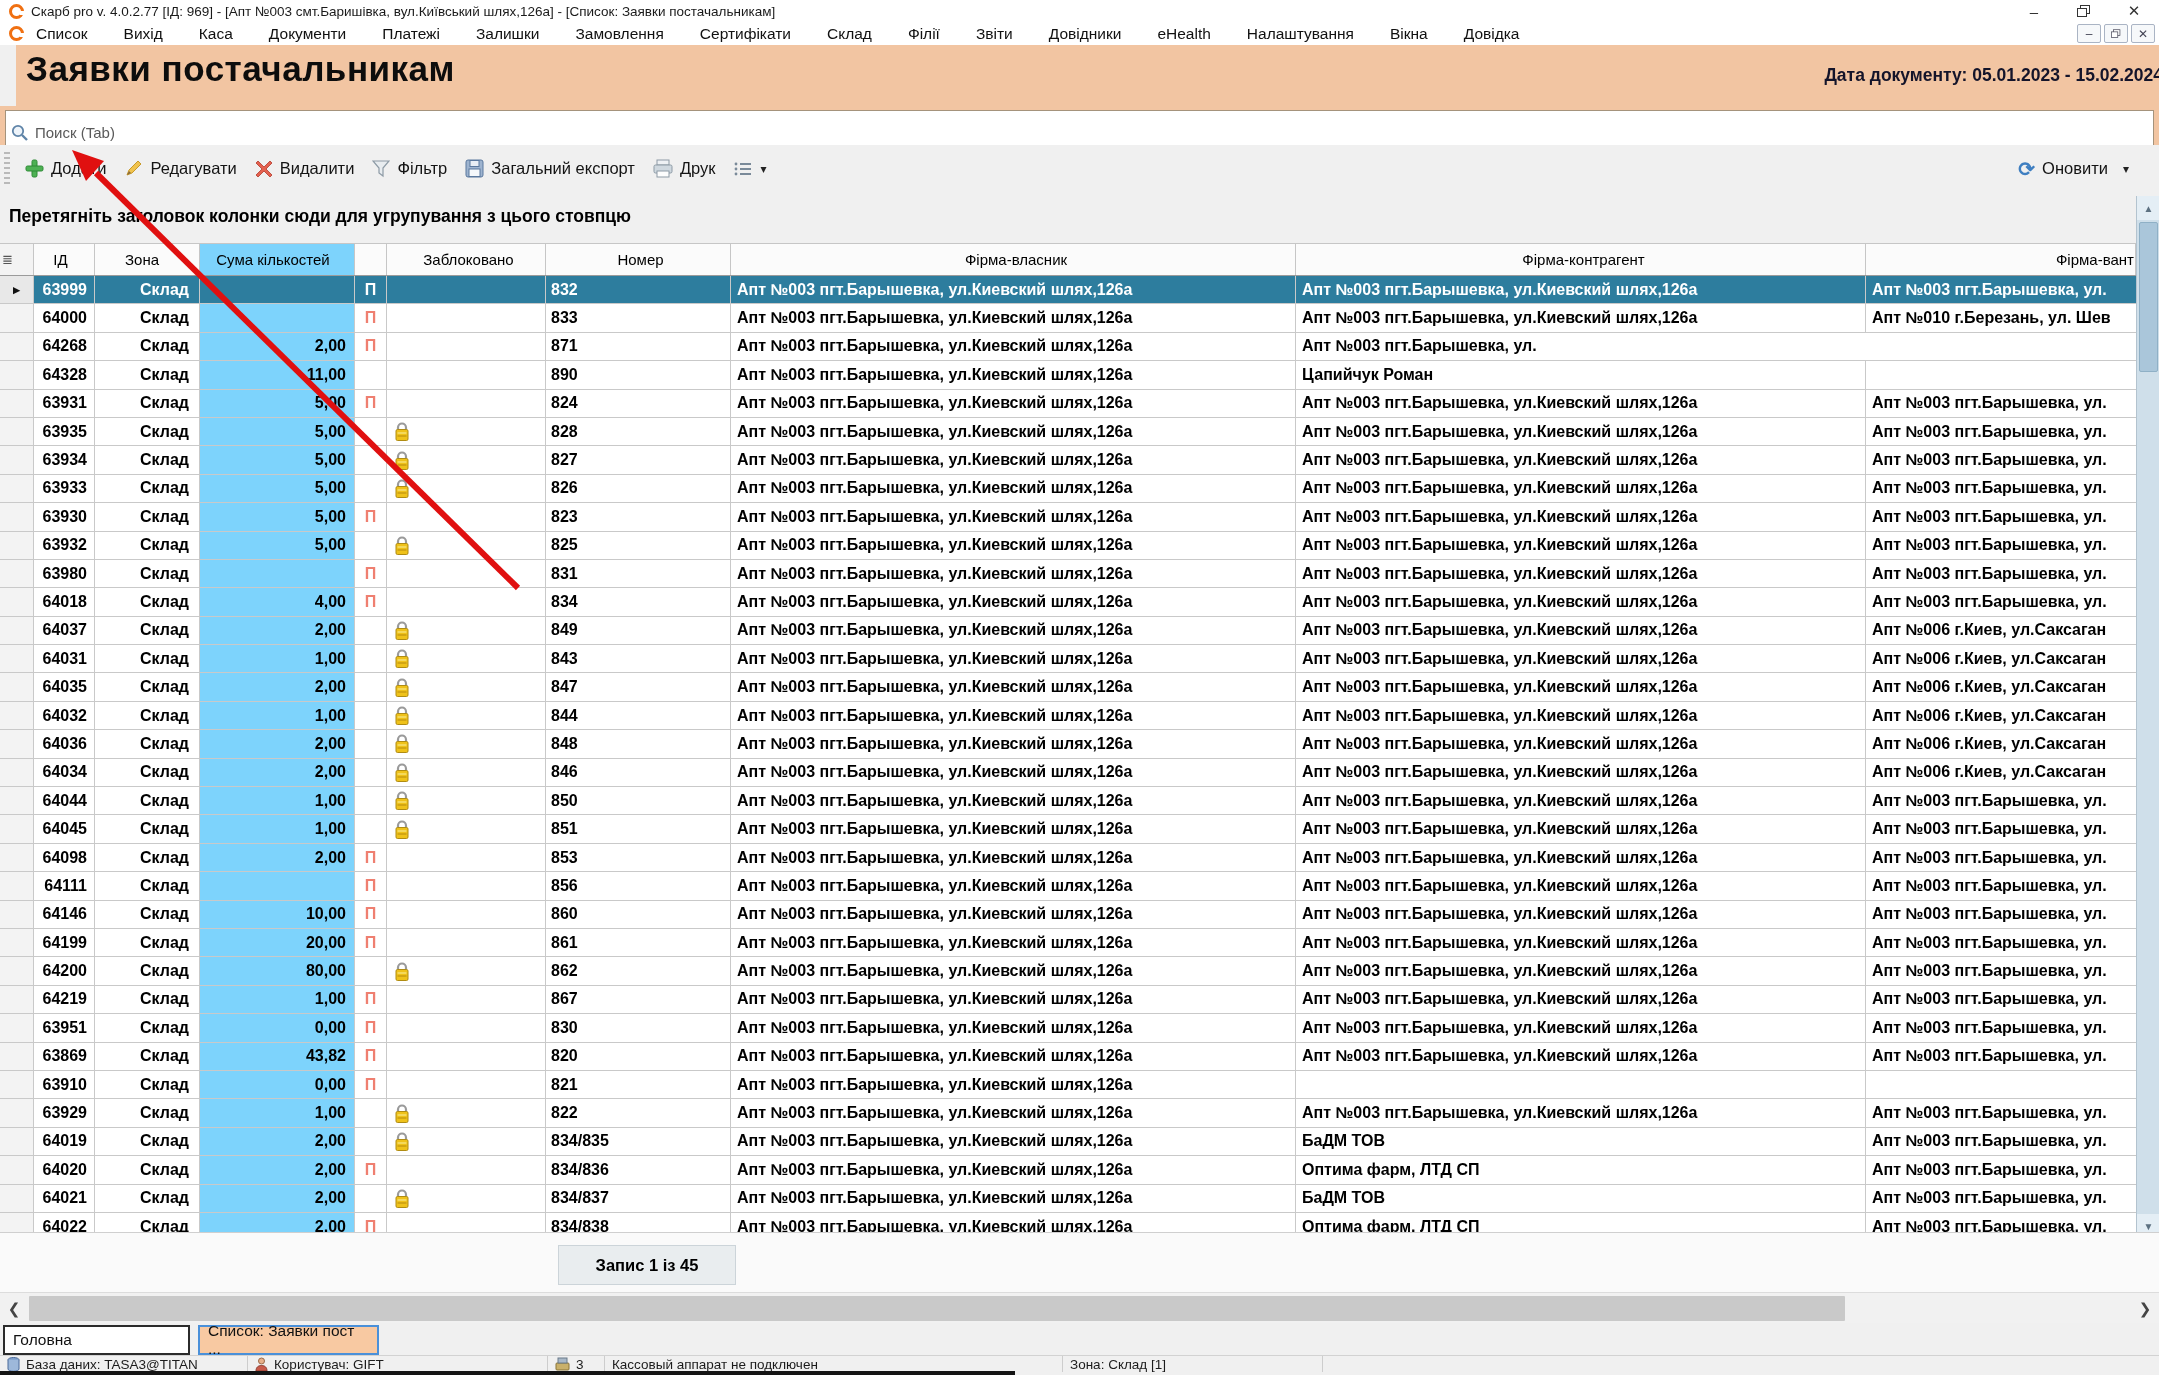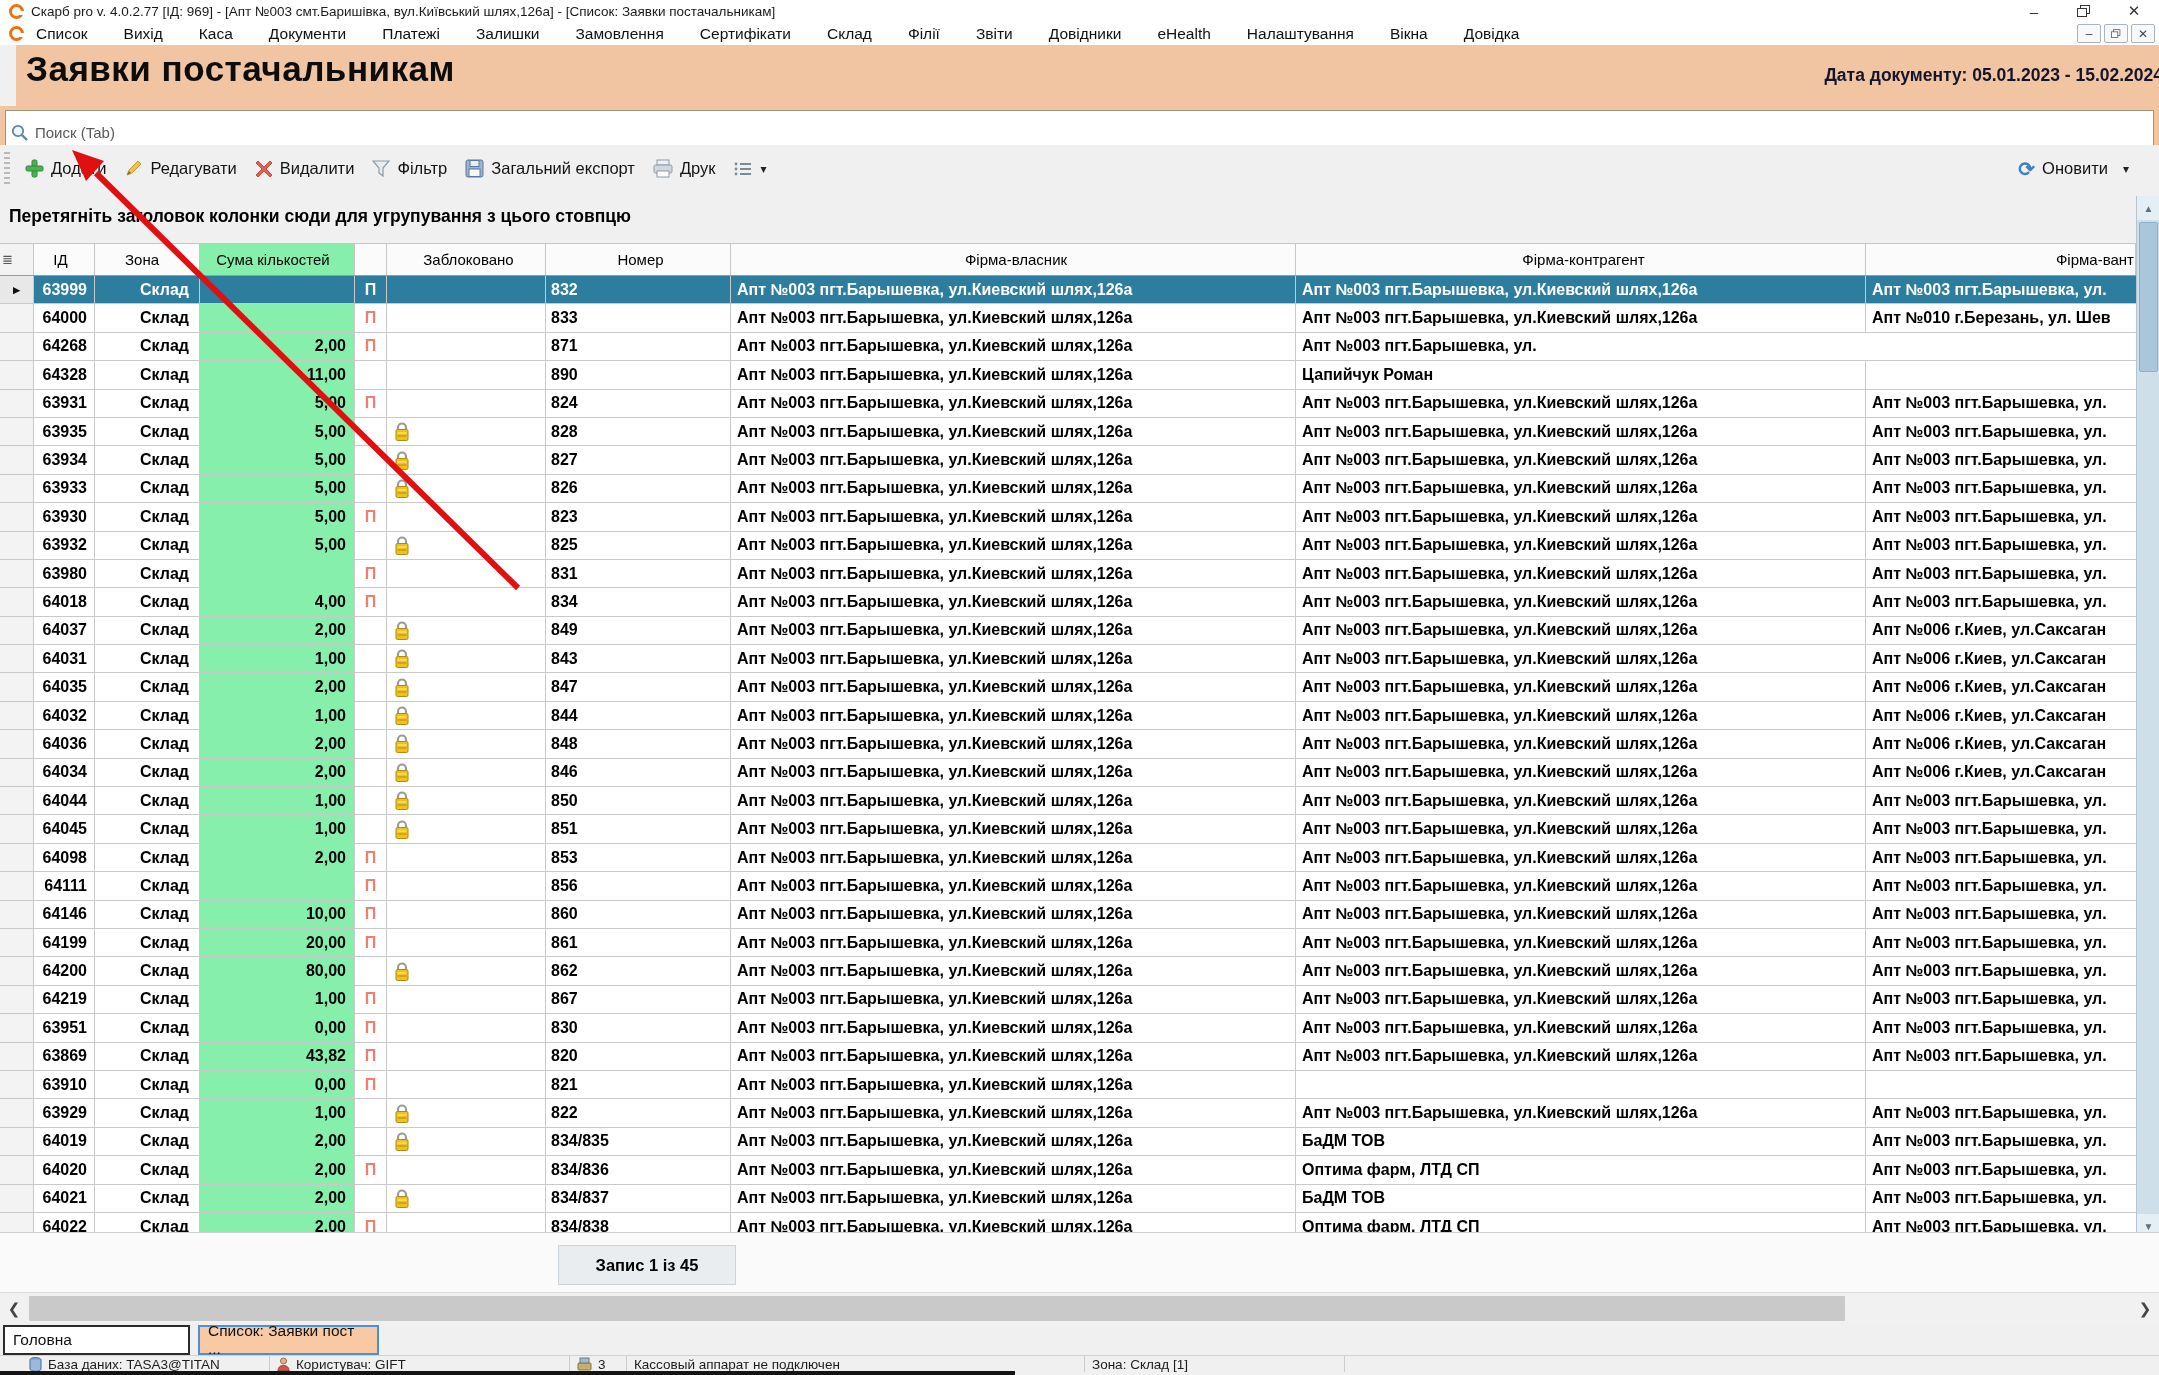--- a/index.html
+++ b/index.html
@@ -54,21 +54,21 @@
     border-top:1px solid #c6c6c6; border-bottom:1px solid #9b9b9b; display:flex; font-size:15px; color:#000; }
   .gridhead .cell { display:flex; align-items:center; justify-content:center; border-right:1px solid #c6c6c6; height:100%; overflow:hidden; white-space:nowrap; }
   .gridhead .c-con { justify-content:flex-end; padding-right:1px; }
   .gridhead .c-sel { font-size:13px; color:#555; justify-content:flex-start; padding-left:2px; }
   .rows { position:absolute; top:276px; left:0; width:2136px; height:956px; overflow:hidden; background:#fff; }
   .row { display:flex; height:28.4px; background:#fff; border-bottom:1px solid #c9c9c9; font-size:16px; font-weight:bold; color:#000; }
   .cell { display:flex; align-items:center; border-right:1px solid #c9c9c9; height:100%; overflow:hidden; white-space:nowrap; }
   .c-sel { width:34px; justify-content:center; background:#f3f3f3; color:#222; font-size:13px; }
   .c-id  { width:61px;  justify-content:flex-end; padding-right:7px; }
   .c-zone{ width:105px; justify-content:flex-end; padding-right:10px; }
-  .c-sum { width:155px; justify-content:flex-end; padding-right:8px; background:#86efac; }
+  .c-sum { width:155px; justify-content:flex-end; padding-right:8px; background:#7dd3fc; }
   .c-p   { width:32px;  justify-content:center; color:#ef7f70; }
   .c-lock{ width:159px; padding-left:5px; }
   .c-num { width:185px; padding-left:5px; }
   .c-own { width:565px; padding-left:6px; }
   .c-ctr { width:570px; padding-left:6px; }
   .c-con { width:270px; padding-left:6px; border-right:none; }
   .row.sel { background:#2d7d9e; color:#fff; }
   .row.sel .c-sum { background:transparent; }
   .row.sel .c-p { color:#fff; }
   .row.sel .c-sel { background:#e8e8e8; color:#111; }
@@ -90,21 +90,21 @@
   
   .tabsbar { position:absolute; top:1323px; left:0; width:2159px; height:33px; background:#f0f0f0;
     display:flex; align-items:center; gap:8px; padding-left:3px; font-size:15.5px; }
   .tab { height:30px; display:flex; align-items:center; padding:0 8px; }
   .tab-home { width:187px; background:#fff; border:2px solid #2b2b2b; color:#111; }
   .tab-list { width:181px; background:#f8c9a2; border:2px solid #4a90d9; color:#111; }
   
   .statusbar { position:absolute; top:1355px; left:0; width:2159px; height:17px; background:#f0f0f0;
     border-top:1px solid #d2d2d2; display:flex; align-items:center; font-size:13.5px; color:#1c1c1c; }
   .seg { display:flex; align-items:center; gap:6px; height:100%; padding-left:7px; border-right:1px solid #cdcdcd; }
-  .s1{width:248px;margin-left:22px;} .s2{width:300px;} .s3{width:57px;} .s4{width:458px;} .s5{width:260px;border-right:1px solid #cdcdcd;}
+  .s1{width:248px;} .s2{width:300px;} .s3{width:57px;} .s4{width:458px;} .s5{width:260px;border-right:1px solid #cdcdcd;}
   .blackstrip { position:absolute; top:1371px; left:0; width:1015px; height:4px; background:#141414; }
   
   .annot { position:absolute; top:0; left:0; width:2159px; height:1375px; pointer-events:none; z-index:60; }
   svg { flex:0 0 auto; }
 </style>
 </head>
 <body>
 
 <div id="app">
 

